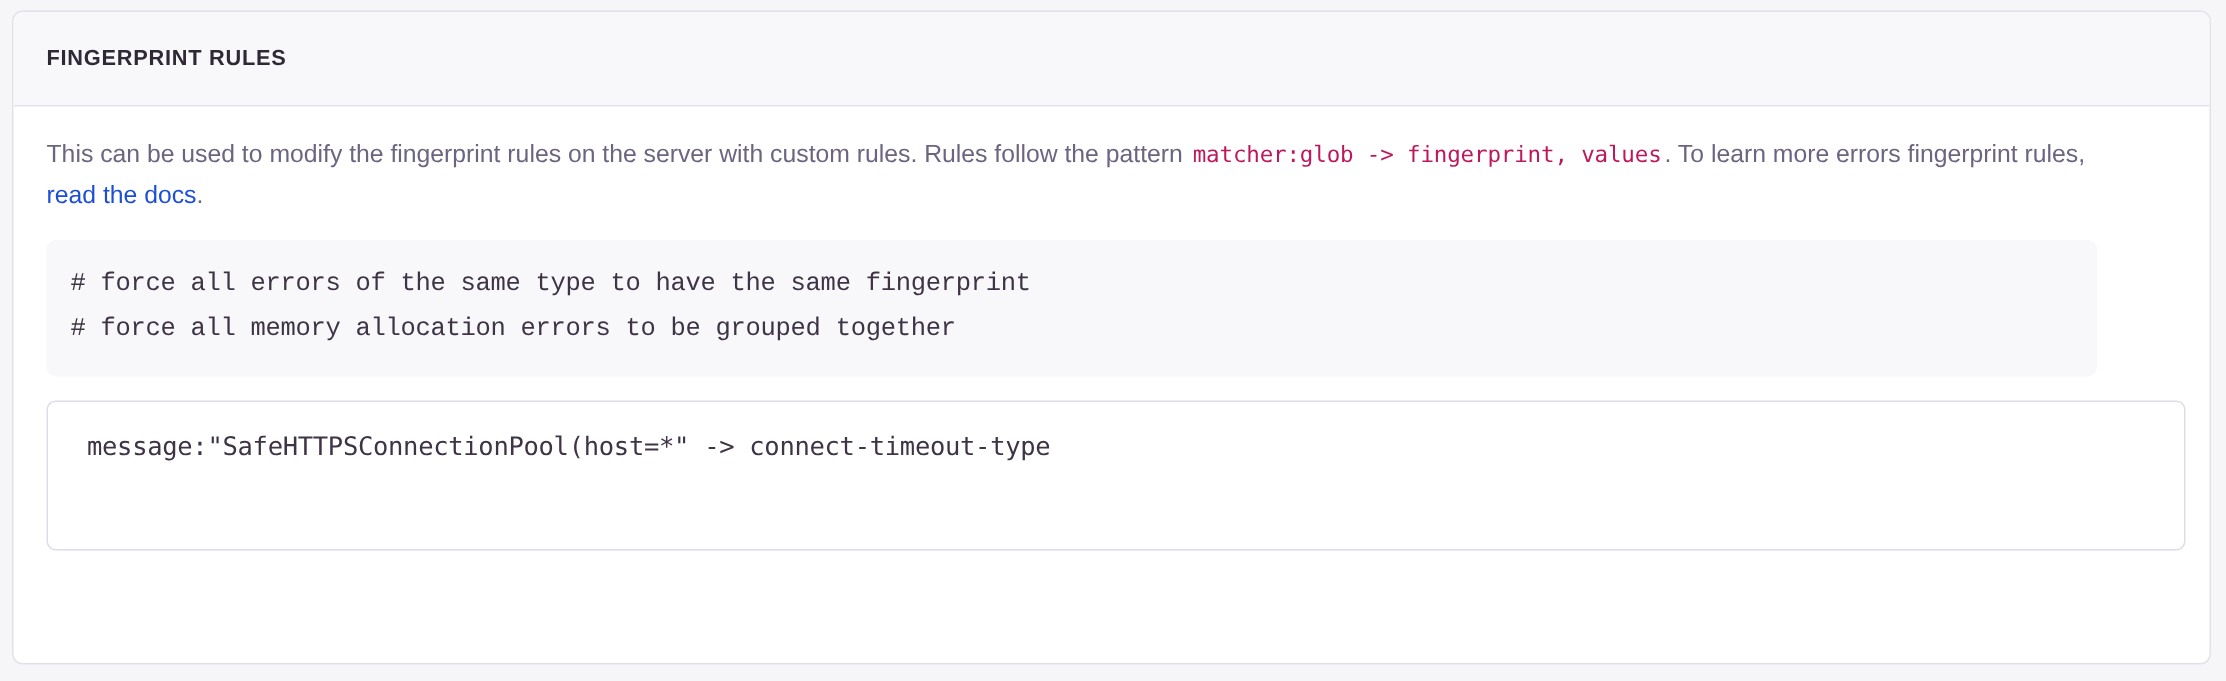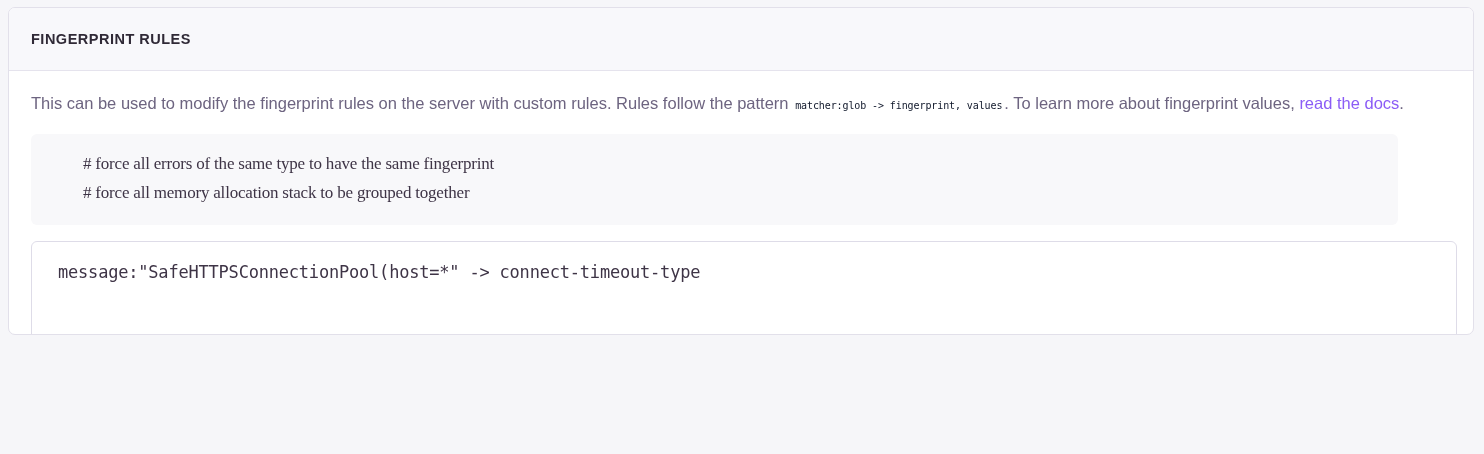--- a/index.html
+++ b/index.html
@@ -13,21 +13,21 @@
     font-family: "Liberation Sans", sans-serif;
     -webkit-font-smoothing: antialiased;
     overflow: hidden;
   }
 
   .panel {
     position: absolute;
     left: 8px;
     top: 7px;
     width: 1466px;
-    height: 328px;
+    height: 436px;
     background: #ffffff;
     border: 1px solid #e2e0ea;
     border-radius: 7px;
     box-sizing: border-box;
     overflow: hidden;
   }
 
   .panel-header {
     height: 63px;
     background: #f8f8fb;
@@ -53,48 +53,47 @@
   .description {
     font-size: 16.5px;
     line-height: 1.62;
     color: #6d6480;
     margin: 0;
     max-width: 1390px;
   }
 
   .description .inline-code {
     font-family: "DejaVu Sans Mono", monospace;
-    font-size: 10px;
-    color: #0f172a;
+    font-size: 15px;
+    color: #be185d;
     letter-spacing: -0.1px;
     padding: 0 2px;
   }
 
   .doc-link {
-    color: #8b5cf6;
+    color: #1d4ed8;
     text-decoration: none;
   }
 
   .code-block {
     margin-top: 17px;
     background: #f8f8fa;
     border-radius: 6px;
     padding: 15px 16px 17px 16px;
     box-sizing: border-box;
     width: 1367px;
   }
 
   .code-line {
-    font-family: Liberation Serif, serif;
+    font-family: Liberation Mono, monospace;
     font-size: 17px;
     line-height: 29.5px;
     color: #3e3446;
     white-space: pre;
     letter-spacing: -0.2px;
-    margin-left: 36px;
   }
 
   .rules-textarea {
     display: block;
     margin-top: 16px;
     width: 1426px;
     height: 100px;
     box-sizing: border-box;
     background: #ffffff;
     border: 1px solid #dedce8;
@@ -115,23 +114,23 @@
 <body>
 
 <div class="panel">
 
   <div class="panel-header">
     <span class="panel-title">FINGERPRINT RULES</span>
   </div>
 
   <div class="panel-body">
 
-    <p class="description"><span>This can be used to modify the fingerprint rules on the server with custom rules. Rules follow the pattern </span><code class="inline-code">matcher:glob -&gt; fingerprint, values</code><span>. To learn more about fingerprint values, </span><a class="doc-link" href="#">read the docs</a><span>.</span></p>
+    <p class="description"><span>This can be used to modify the fingerprint rules on the server with custom rules. Rules follow the pattern </span><code class="inline-code">matcher:glob -&gt; fingerprint, values</code><span>. To learn more errors fingerprint rules, </span><a class="doc-link" href="#">read the docs</a><span>.</span></p>
 
     <div class="code-block">
       <div class="code-line"># force all errors of the same type to have the same fingerprint</div>
-      <div class="code-line"># force all memory allocation stack to be grouped together</div>
+      <div class="code-line"># force all memory allocation errors to be grouped together</div>
     </div>
 
     <textarea class="rules-textarea" spellcheck="false" placeholder="matcher:glob -&gt; fingerprint, values" style="">message:"SafeHTTPSConnectionPool(host=*" -&gt; connect-timeout-type</textarea>
 
   </div>
 </div>
 
 </body></html>

